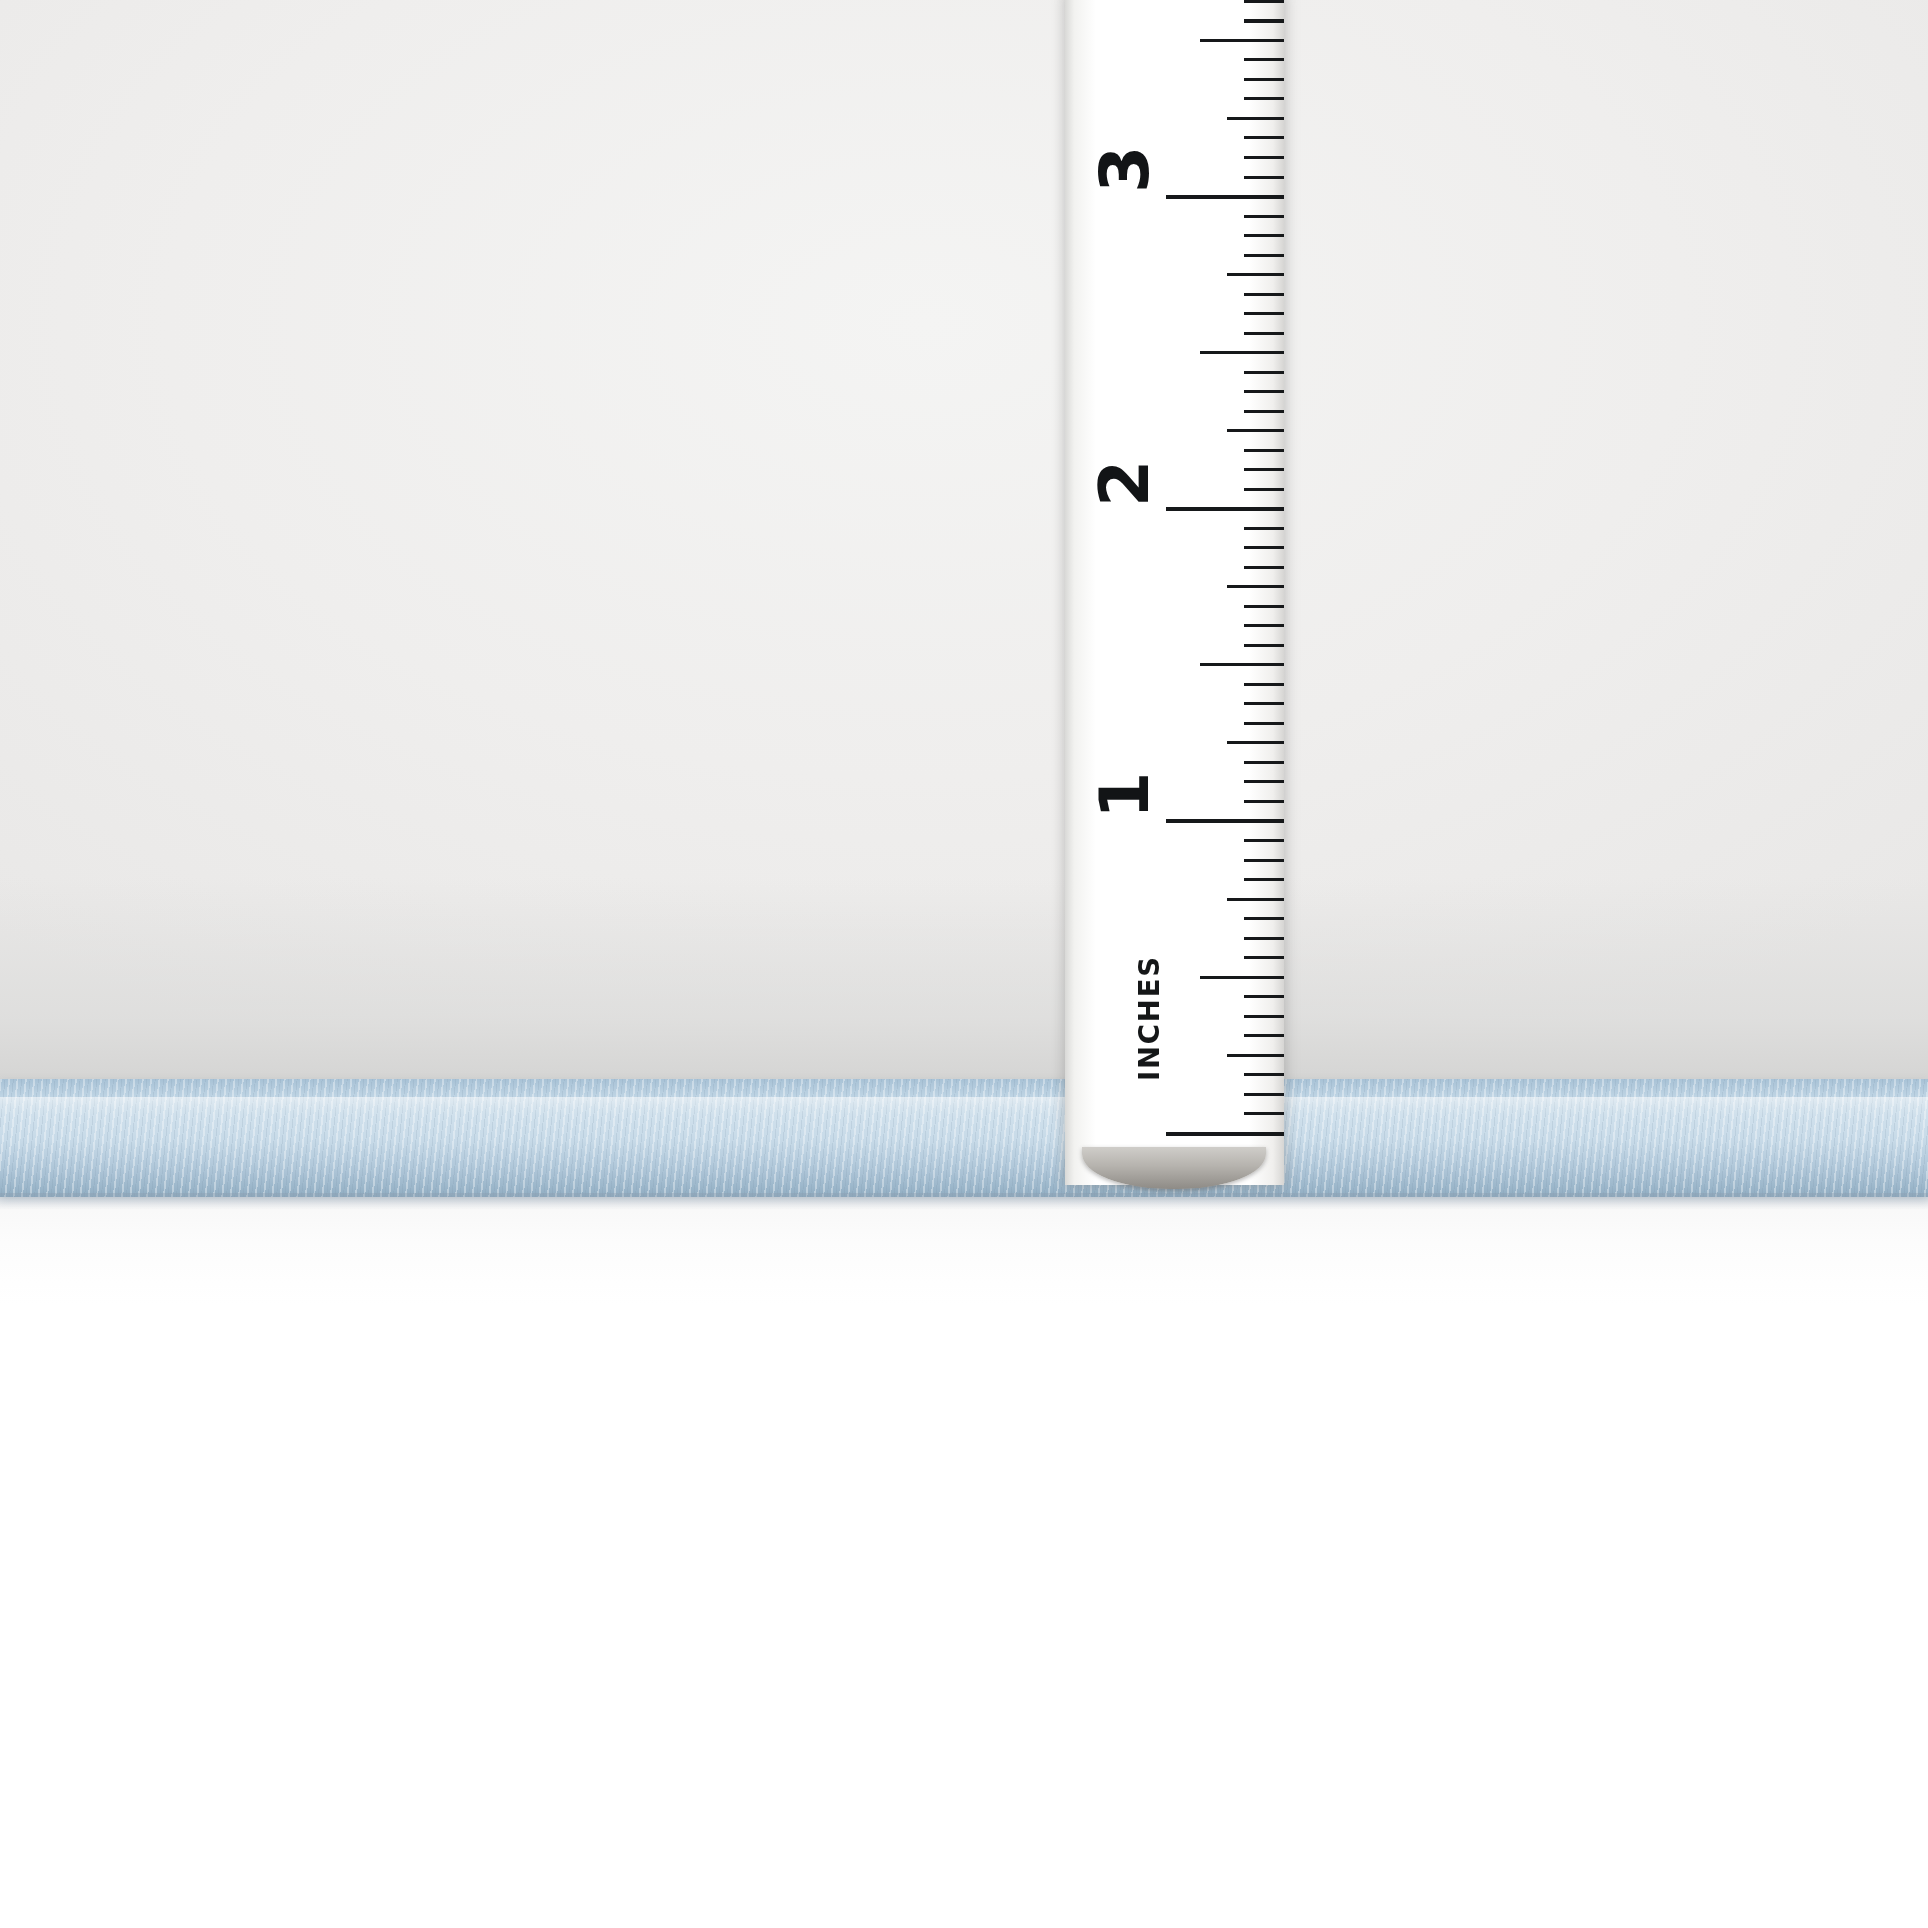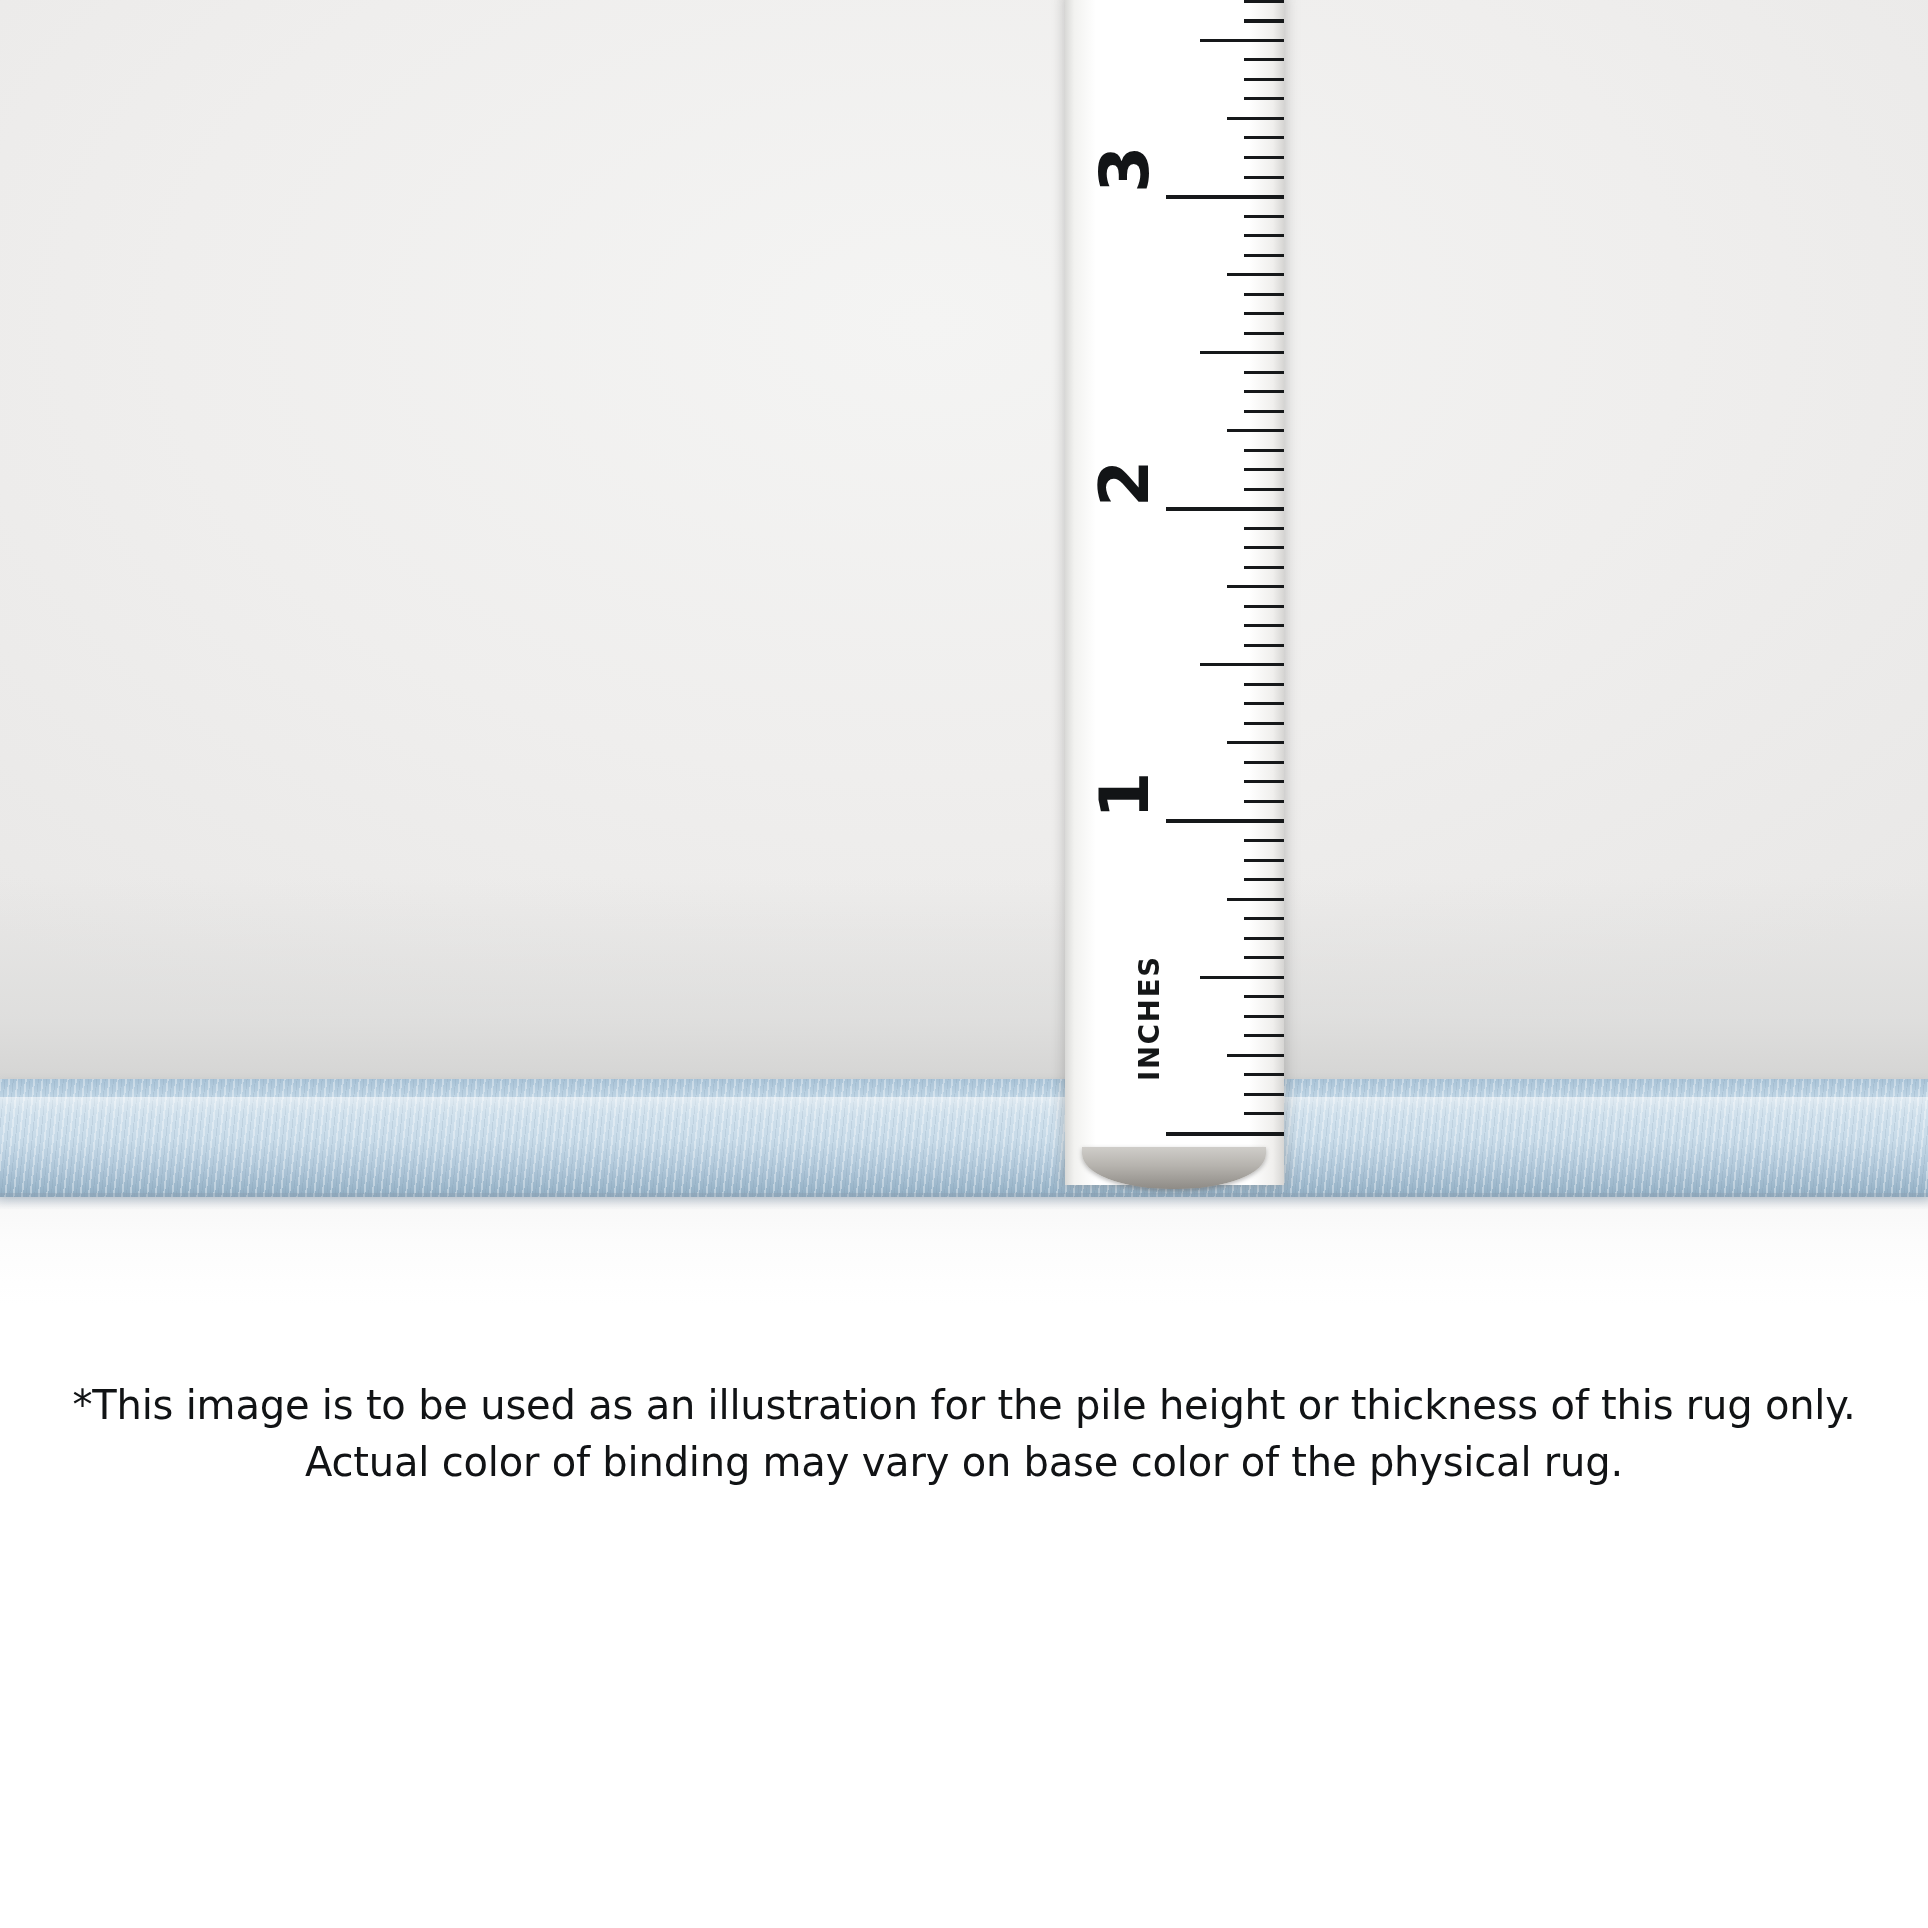--- a/index.html
+++ b/index.html
@@ -269,19 +269,15 @@
       <div class="tape-num" id="num-1" style="top:826px">1</div>
       <div class="tape-num" id="num-2" style="top:514px">2</div>
       <div class="tape-num" id="num-3" style="top:200px">3</div>
 
       <div class="tape-inches" style="top:1088px">INCHES</div>
     </div>
 
     <div class="tape-metal"></div>
   </div>
 
-  <div class="caption">
-    <span class="line">*This image is to be used as an illustration for the pile height or thickness of this rug only.</span>
-    <span class="line">Actual color of binding may vary on base color of the physical rug.</span>
-  </div>
 
 </div>
 
 
 </body></html>

